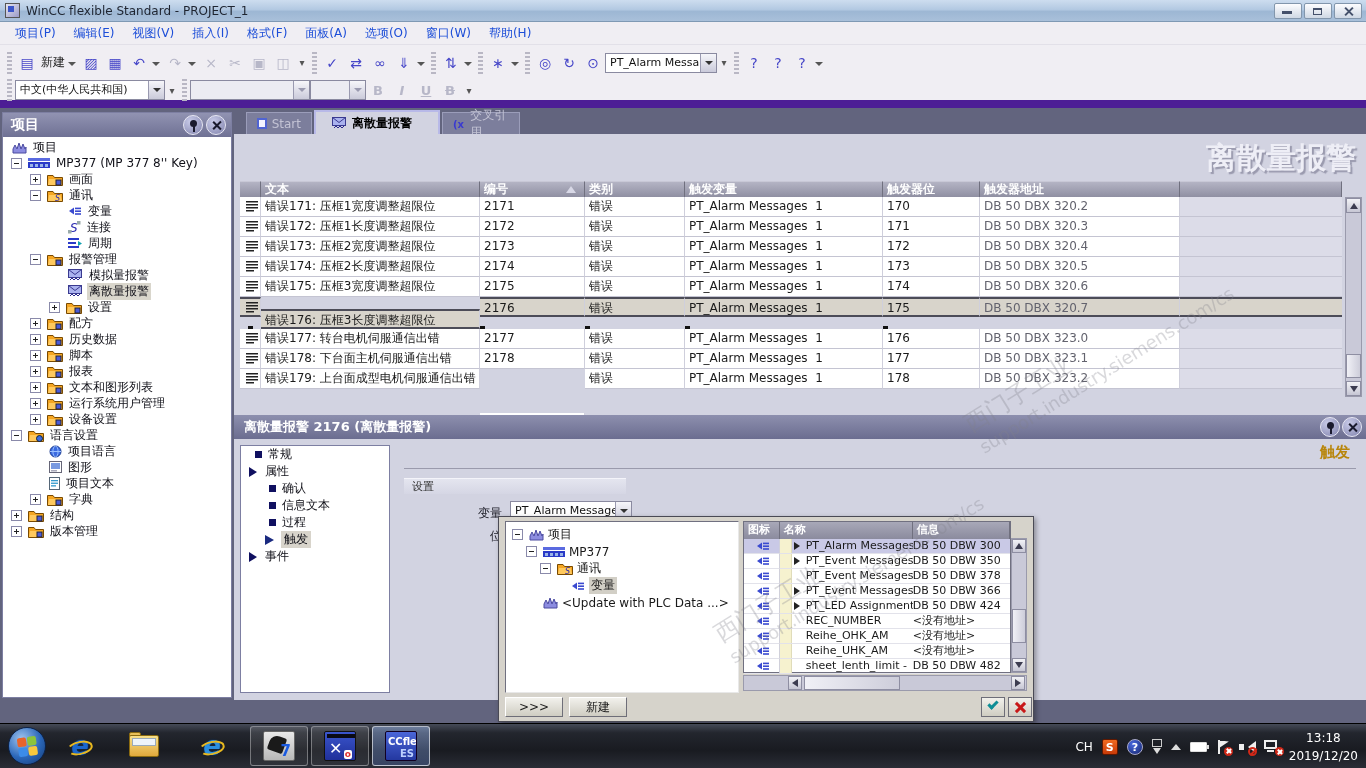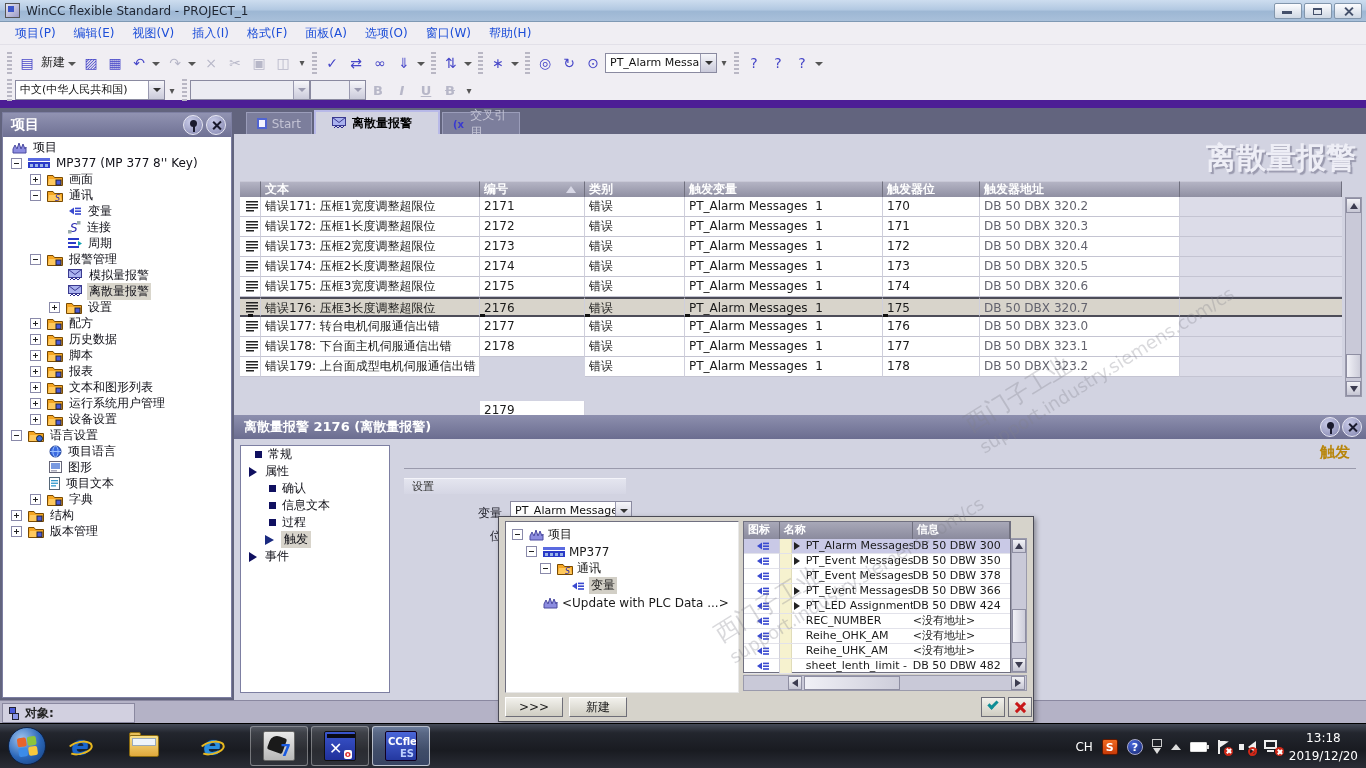--- a/index.html
+++ b/index.html
@@ -713,21 +713,21 @@
         </div>
         <div class="drow sel" style="position: relative;">
           <div class="dcell icon" style="width: 21px;"><span class="ticon"><svg width="12" height="11">
                 <g fill="#222">
                   <rect width="12" height="1.5"></rect>
                   <rect y="3" width="12" height="1.5"></rect>
                   <rect y="6" width="12" height="1.5"></rect>
                   <rect y="9" width="8" height="1.5"></rect>
                 </g>
               </svg></span></div>
-          <div class="dcell" style="width: 219px;">错误176: 压框3长度调整超限位</div>
+          <div class="dcell" style="width: 219px; margin-top: 12px;">错误176: 压框3长度调整超限位</div>
           <div class="dcell" style="width: 105px;">2176</div>
           <div class="dcell" style="width: 100px;">错误</div>
           <div class="dcell" style="width: 198px;">PT_Alarm Messages  1</div>
           <div class="dcell" style="width: 97px;">175</div>
           <div class="dcell addr" style="width: 200px;">DB 50 DBX 320.7</div>
           <div class="dcell fill" style="width: 162px;"></div>
           <i class="handle" style="left: 8px; bottom: -2px;"></i>
           <i class="handle" style="left: 240px; bottom: -2px;"></i>
           <i class="handle" style="left: 345px; bottom: -2px;"></i>
           <i class="handle" style="left: 445px; bottom: -2px;"></i>
@@ -1049,29 +1049,20 @@
     <div class="pbtn" style="left:70px;top:180px;width:58px;">新建</div>
     <div class="ck-btn" style="left:482px;top:180px;">
         <i class="glyph-ck"></i>
       </div>
     <div class="ck-btn" style="left:509px;top:180px;">
         <i class="glyph-x1"></i>
         <i class="glyph-x2"></i>
       </div>
   </div>
 
-  <div id="objectbar" class="abs">
-    <div id="obj-tab">
-      <span style="display:flex;">
-          <i class="cube"></i>
-          <i class="cube c2"></i>
-        </span>
-      <span id="obj-lbl">对象:</span>
-    </div>
-  </div>
 
   <div class="wmark" style="left:950px;top:330px;">
     <div>西门子工业</div>
       <div class="s2">support.industry.siemens.com/cs</div>
   </div>
   <div class="wmark" style="left:700px;top:540px;">
     <div>西门子工业</div>
       <div class="s2">support.industry.siemens.com/cs</div>
   </div>
 

